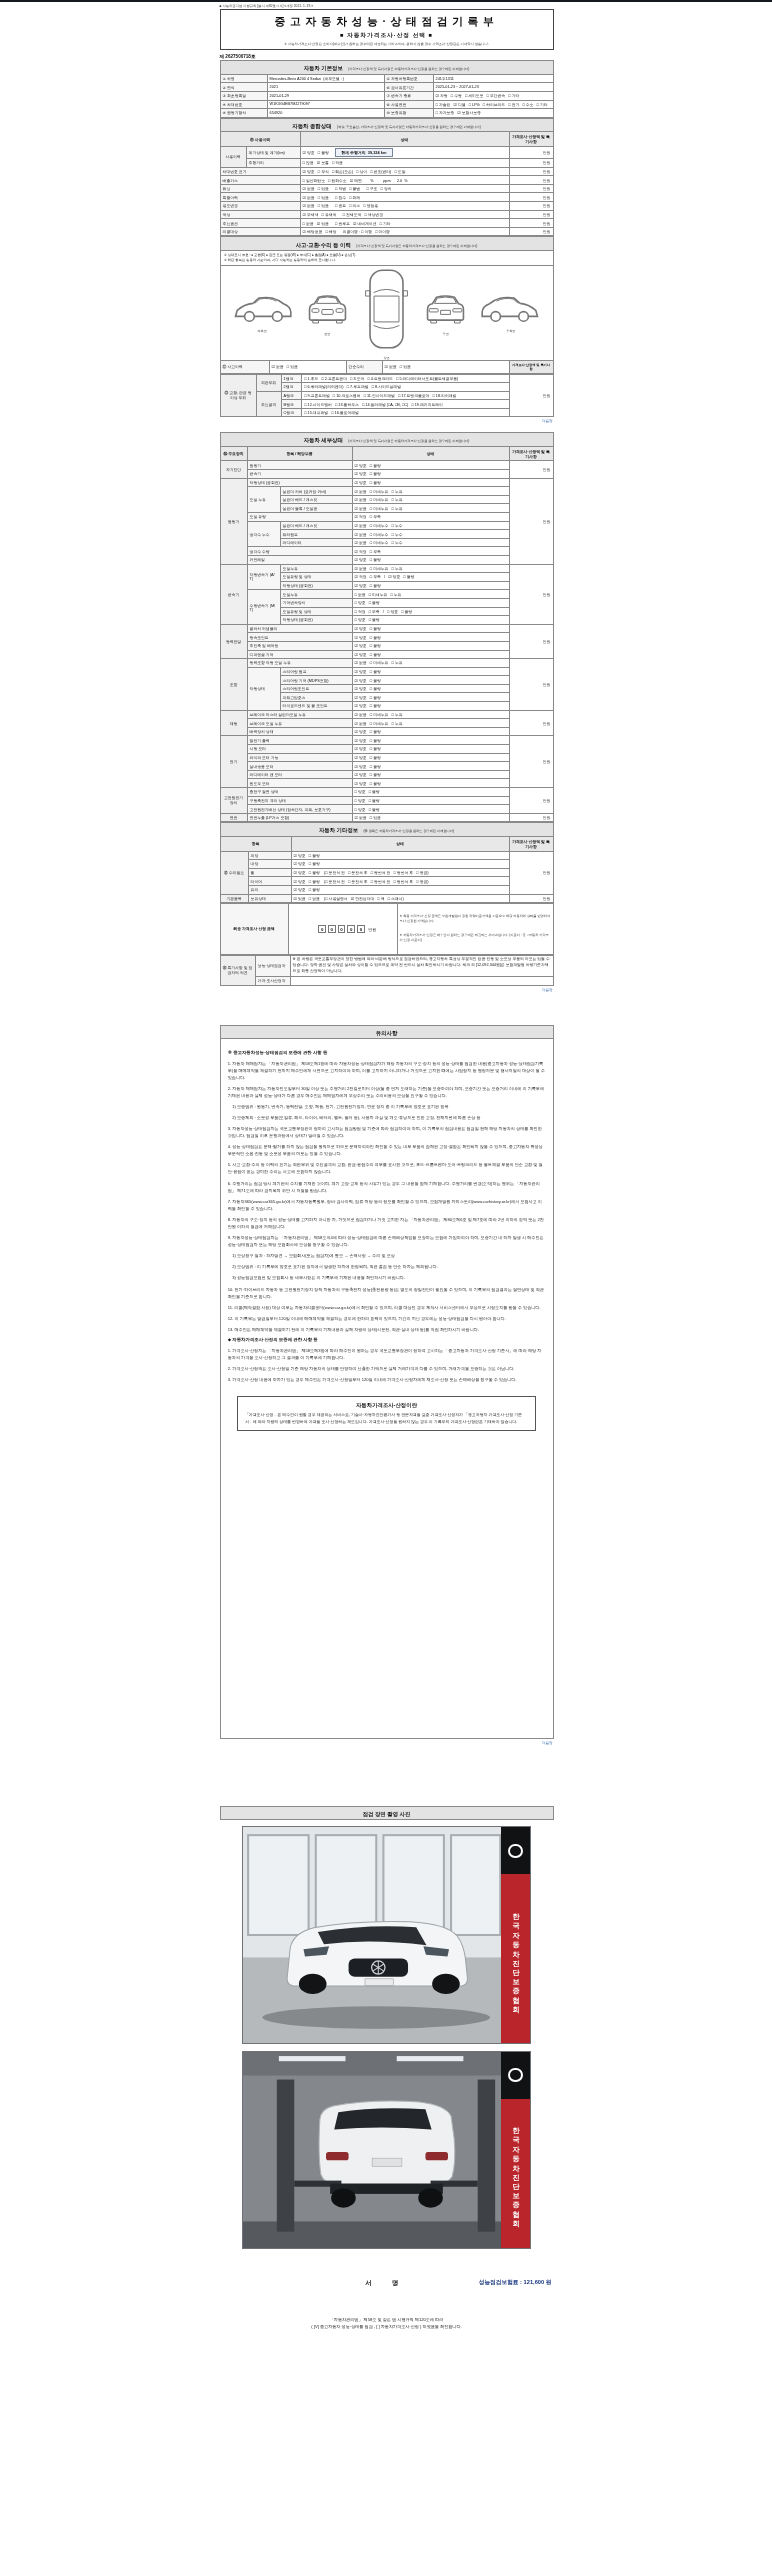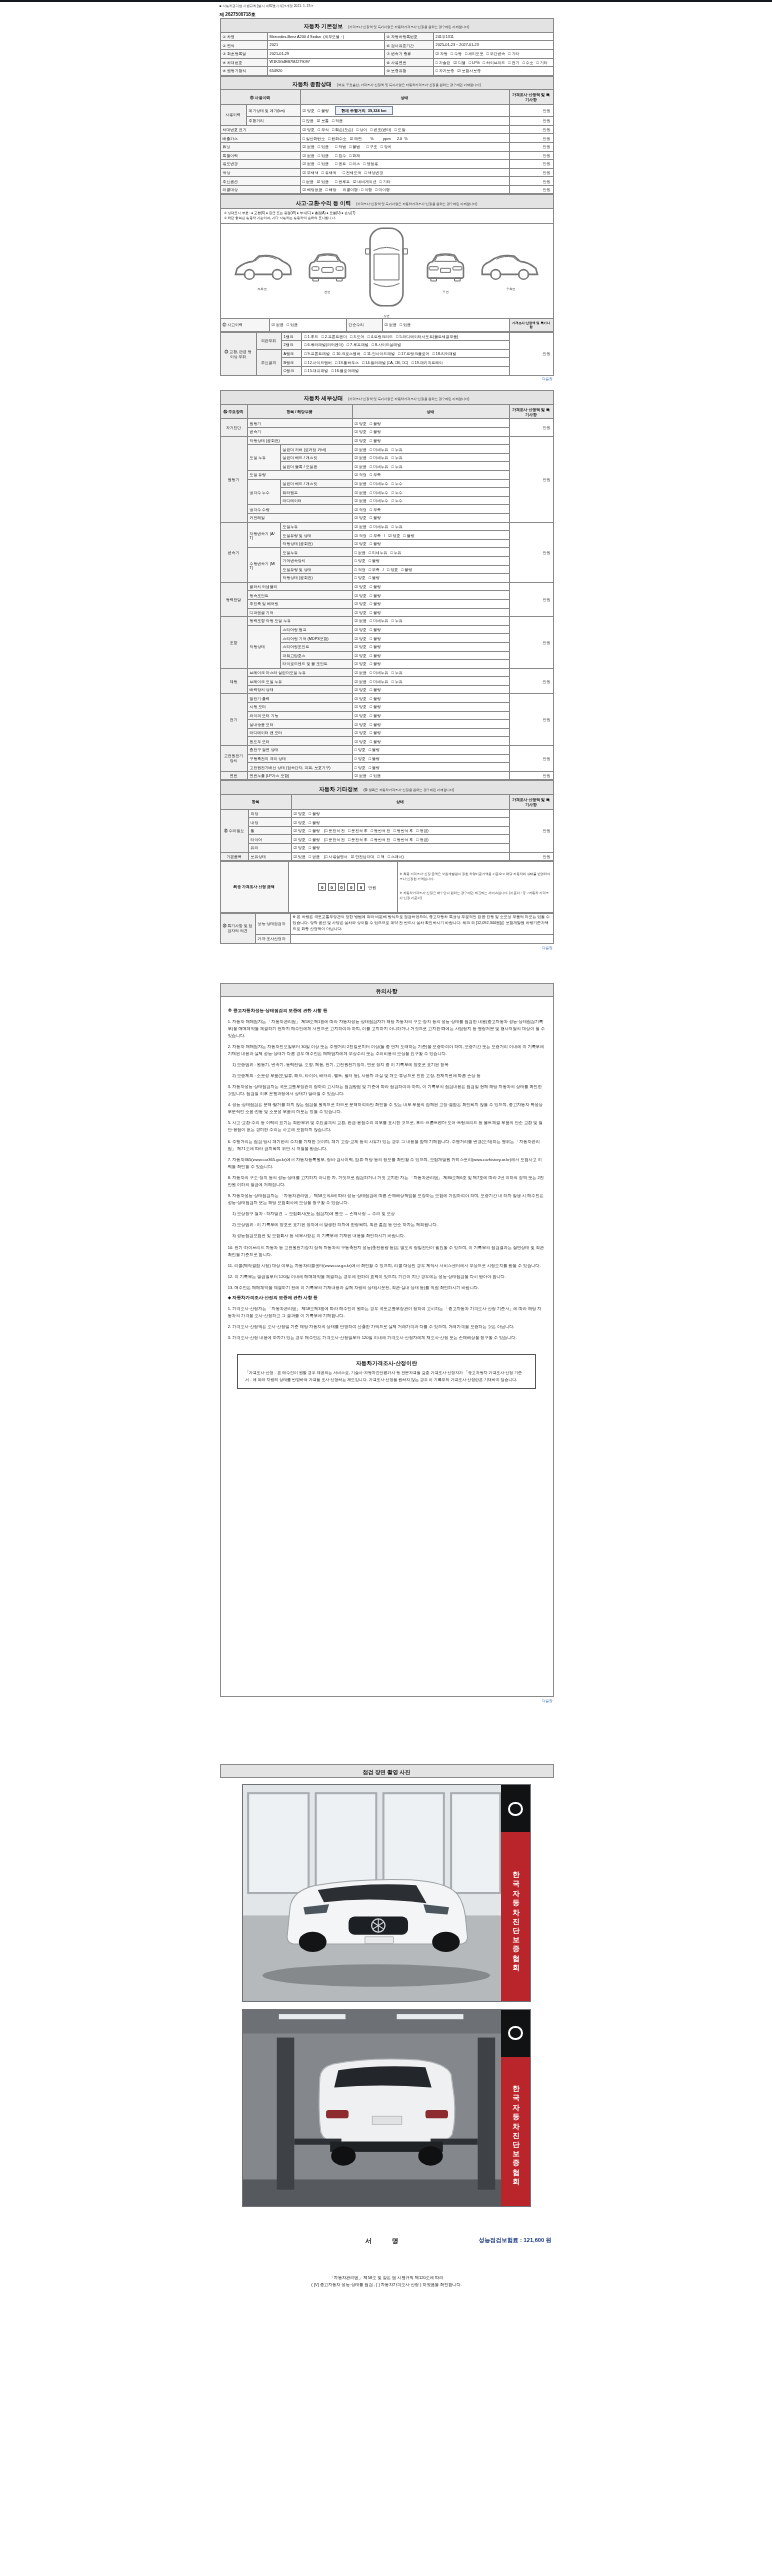--- a/index.html
+++ b/index.html
@@ -73,20 +73,25 @@
 </style>
 </head>
 <body>
 
 <div class="top-bar"></div>
 
 <div class="doc">
 
   <div class="form-ref">■ 자동차관리법 시행규칙 [별지 제82호서식] &lt;개정 2021. 1. 19.&gt;</div>
 
+  <div class="title-box">
+    <div class="title">중고자동차성능·상태점검기록부</div>
+    <div class="subtitle">■ 자동차가격조사·산정 선택 ■</div>
+    <div class="title-note">※ 자동차가격조사·산정은 소비자(매수인)가 원하는 경우에만 제공되는 서비스이며, 원하지 않을 경우 가격조사·산정란은 기재되지 않습니다.</div>
+  </div>
 
   <div class="doc-no">제 2627500718호</div>
 
   <div class="band">
     <span class="band-title">자동차 기본정보</span>
     <span class="band-note">(가격조사·산정액 및 특기사항은 자동차가격조사·산정을 원하는 경우에만 기재합니다)</span>
   </div>
   <table class="tbl t-basic">
     <colgroup>
         <col style="width:47px">

